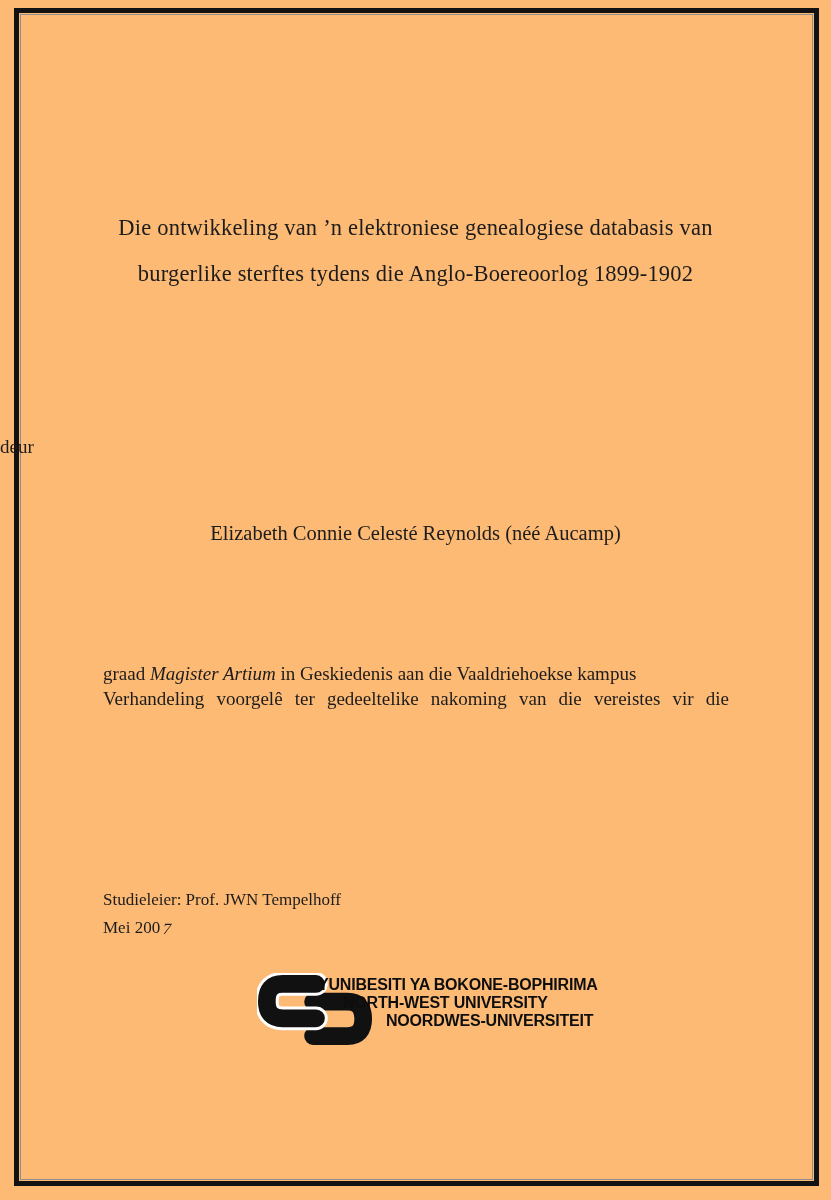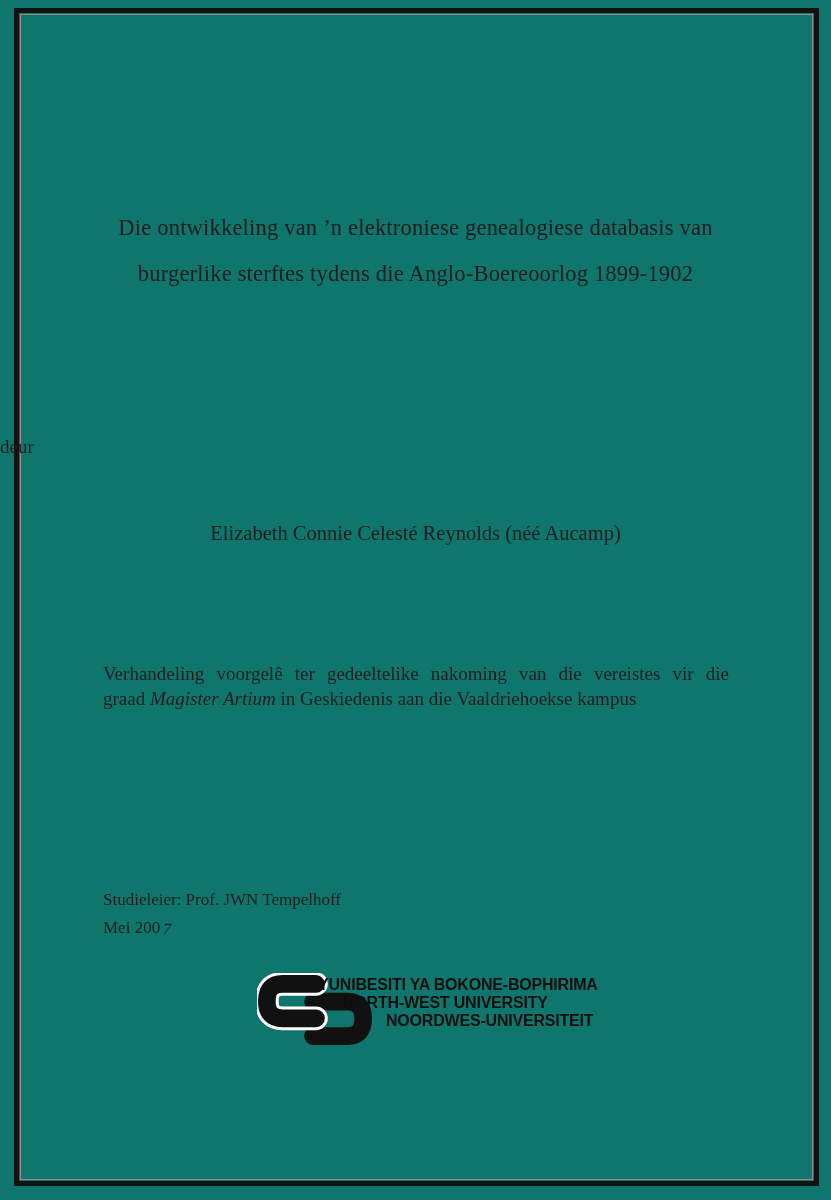--- a/index.html
+++ b/index.html
@@ -5,21 +5,21 @@
   html, body {
     margin: 0;
     padding: 0;
     background: #e8e8e8;
   }
   .page {
     position: relative;
     width: 831px;
     height: 1200px;
     margin: 0 auto;
-    background: #0f766e;
+    background: #fdba74;
     color: #1c1c1c;
     font-family: "Liberation Serif", serif;
     overflow: hidden;
   }
   
   .frame {
     position: absolute;
     left: 14px;
     top: 8px;
     right: 12px;
@@ -120,22 +120,22 @@
   <h1 class="title">
     <span class="tline">Die ontwikkeling van ’n elektroniese genealogiese databasis van</span>
     <span class="tline">burgerlike sterftes tydens die Anglo-Boereoorlog 1899-1902</span>
   </h1>
 
   <div class="byline">deur</div>
 
   <div class="author">Elizabeth Connie Celesté Reynolds (néé Aucamp)</div>
 
   <div class="submission">
+    <div class="sub-line"><span>graad </span><em>Magister Artium</em><span> in Geskiedenis aan die Vaaldriehoekse kampus</span></div>
     <div class="sub-line justify">Verhandeling voorgelê ter gedeeltelike nakoming van die vereistes vir die</div>
-    <div class="sub-line"><span>graad </span><em>Magister Artium</em><span> in Geskiedenis aan die Vaaldriehoekse kampus</span></div>
   </div>
 
   <div class="supervisor-block">
     <div>Studieleier: Prof. JWN Tempelhoff</div>
     <div class="date-line"><span>Mei 200</span><span class="seven">7</span></div>
   </div>
 
   <svg class="logo-mark" viewBox="0 0 120 75" xmlns="http://www.w3.org/2000/svg" aria-hidden="true">
 
     <path d="M57 29 H92 Q108 29 108 46.5 Q108 64 92 64 H57" fill="none" stroke="#111111" stroke-width="18" stroke-linecap="round"></path>

